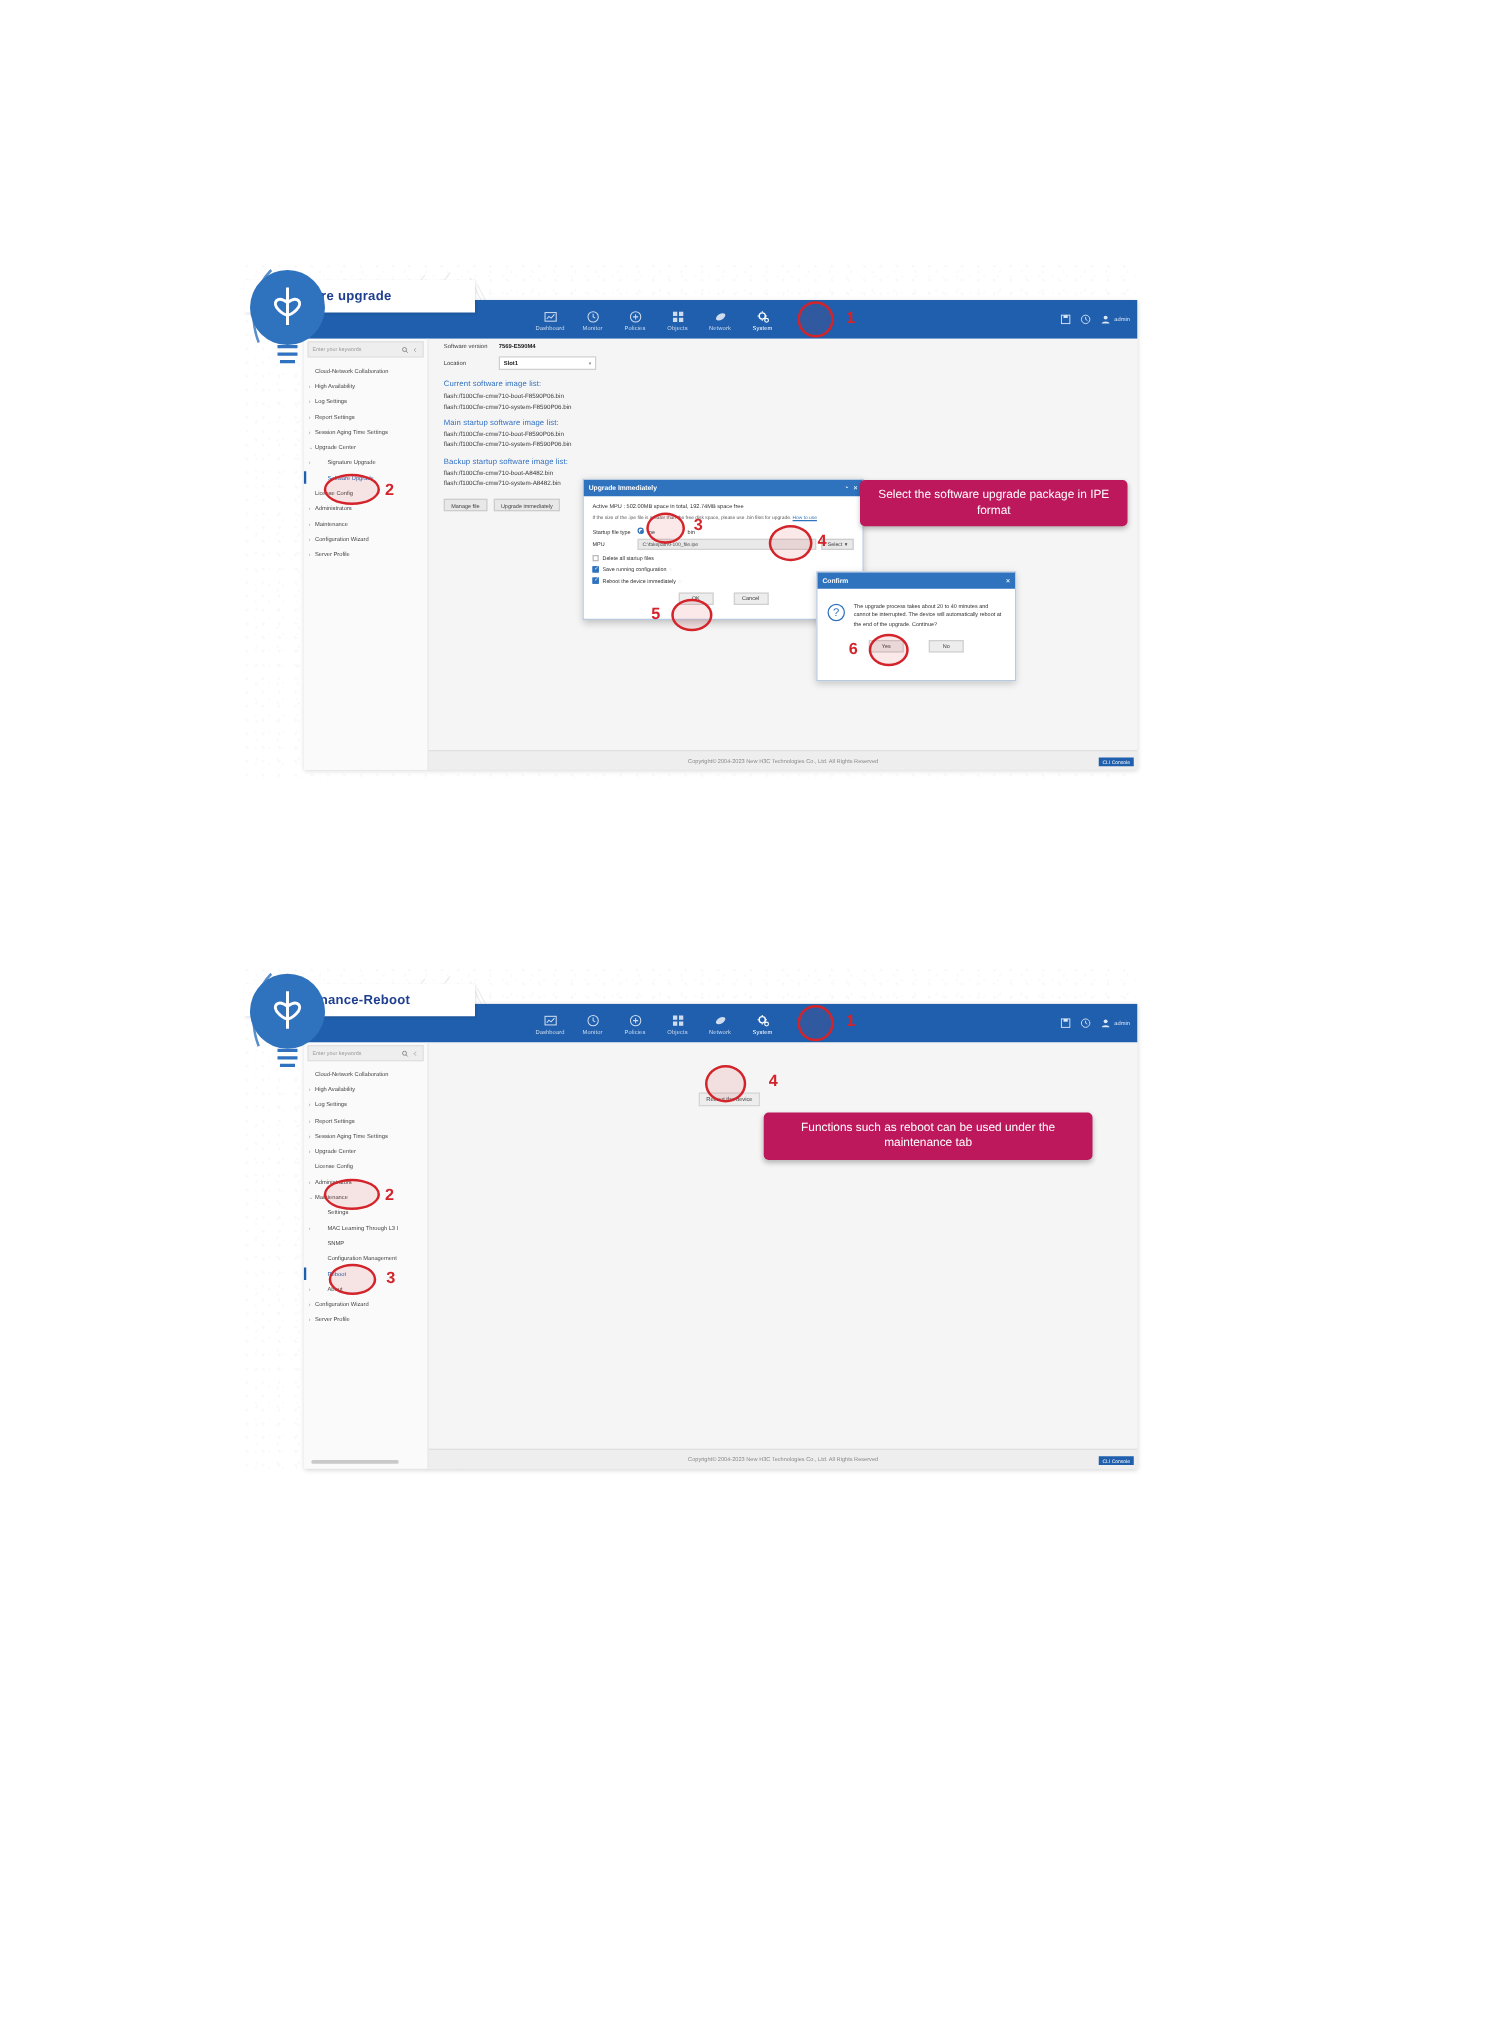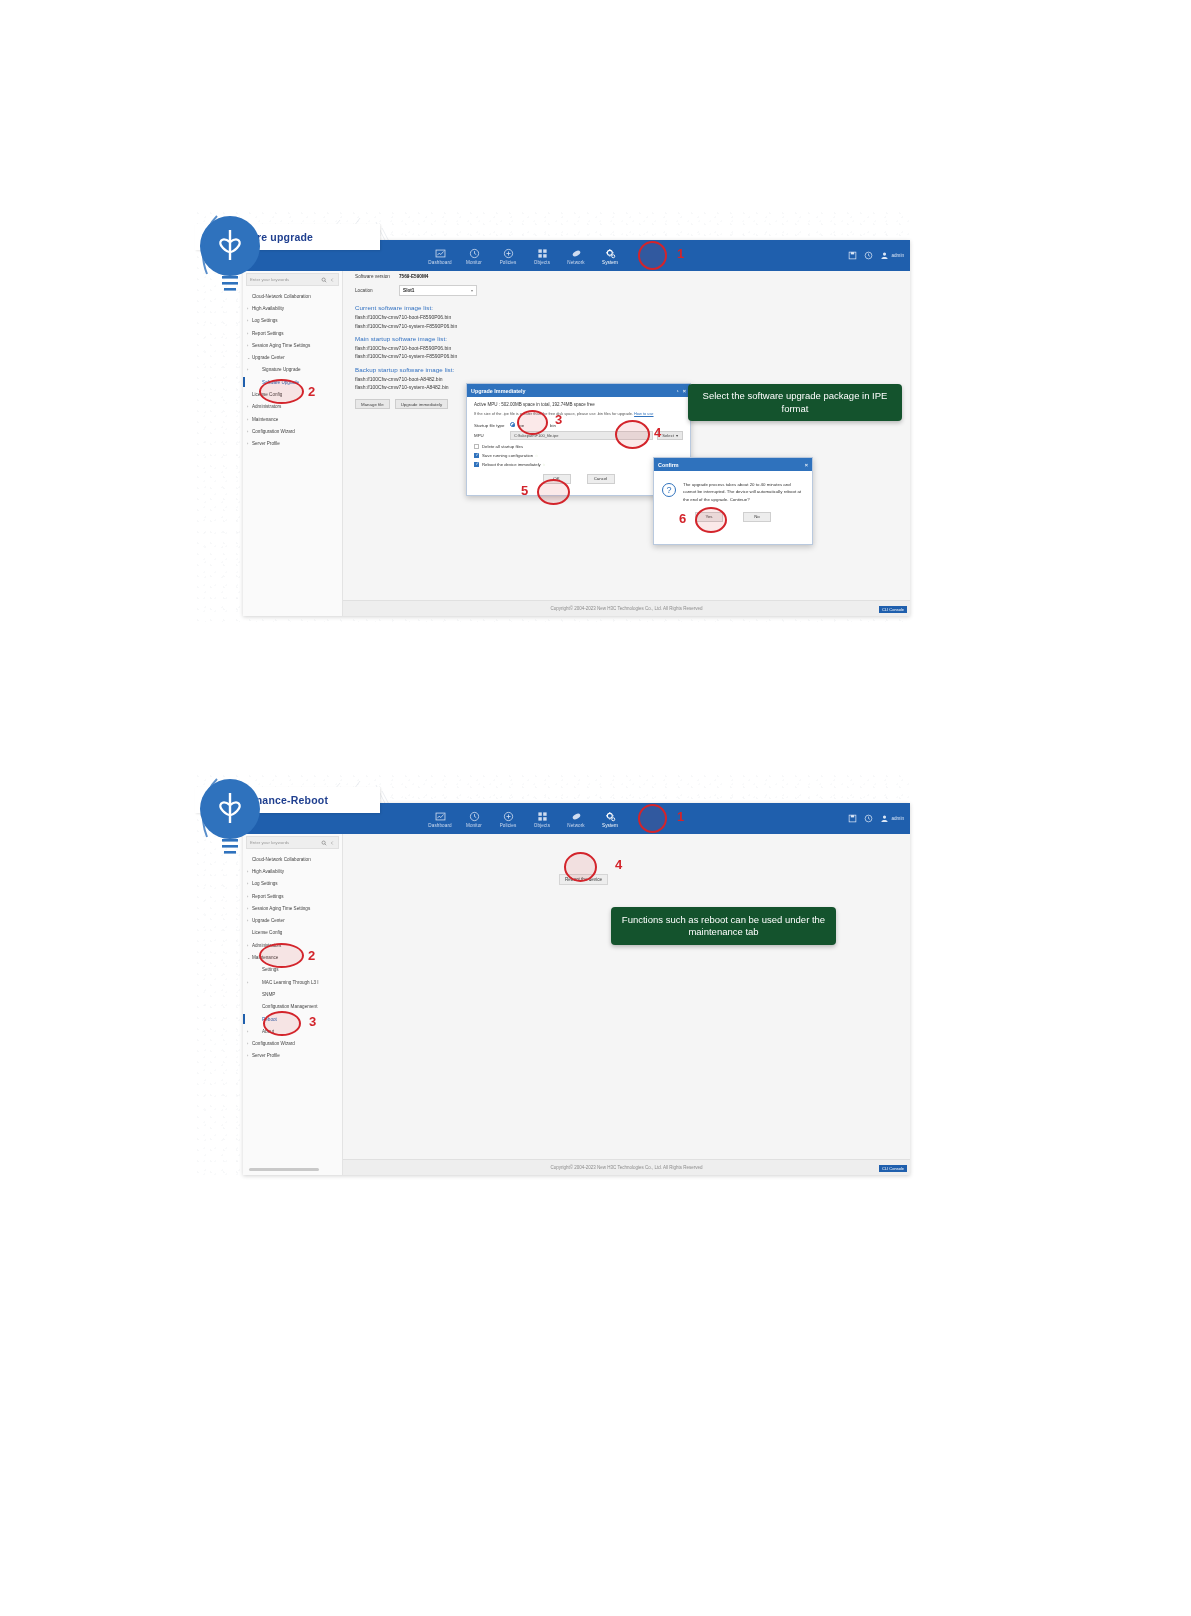--- a/index.html
+++ b/index.html
@@ -207,27 +207,27 @@
     width:14px; height:14px; border-radius:50%; border:1.3px solid #2f72bd;
     color:#2f72bd; font-size:9px; display:flex; align-items:center; justify-content:center;
     flex:0 0 14px; margin-top:2px;
   }
   .ctext { font-size:4.4px; color:#333; line-height:1.65; }
   .cfoot { display:flex; justify-content:center; gap:20px; padding-top:9px; }
 
   
   .callout {
     position:absolute; z-index:9;
-    background:#14532d; color:#ffffff;
+    background:#be185d; color:#ffffff;
     border-radius:4px; box-shadow:0 2px 4px rgba(0,0,0,.25);
     display:flex; align-items:center; justify-content:center; text-align:center;
     padding:5px 10px; line-height:1.3;
   }
   .callout.c1 { left:493px; top:172px; width:214px; height:37px; font-size:9.5px; }
-  .callout.c2 { left:416px; top:132px; width:225px; height:38px; font-size:9.5px; }
+  .callout.c2 { left:416px; top:115px; width:263px; height:38px; font-size:9.5px; }
 
   
   .marker {
     position:absolute; z-index:11;
     border:2px solid #d3242b; border-radius:50%;
     background:rgba(211,36,43,.10);
   }
   .mnum {
     position:absolute; z-index:12; color:#d3242b;
     font-weight:bold; font-size:13px; font-family:"Liberation Sans", sans-serif;

